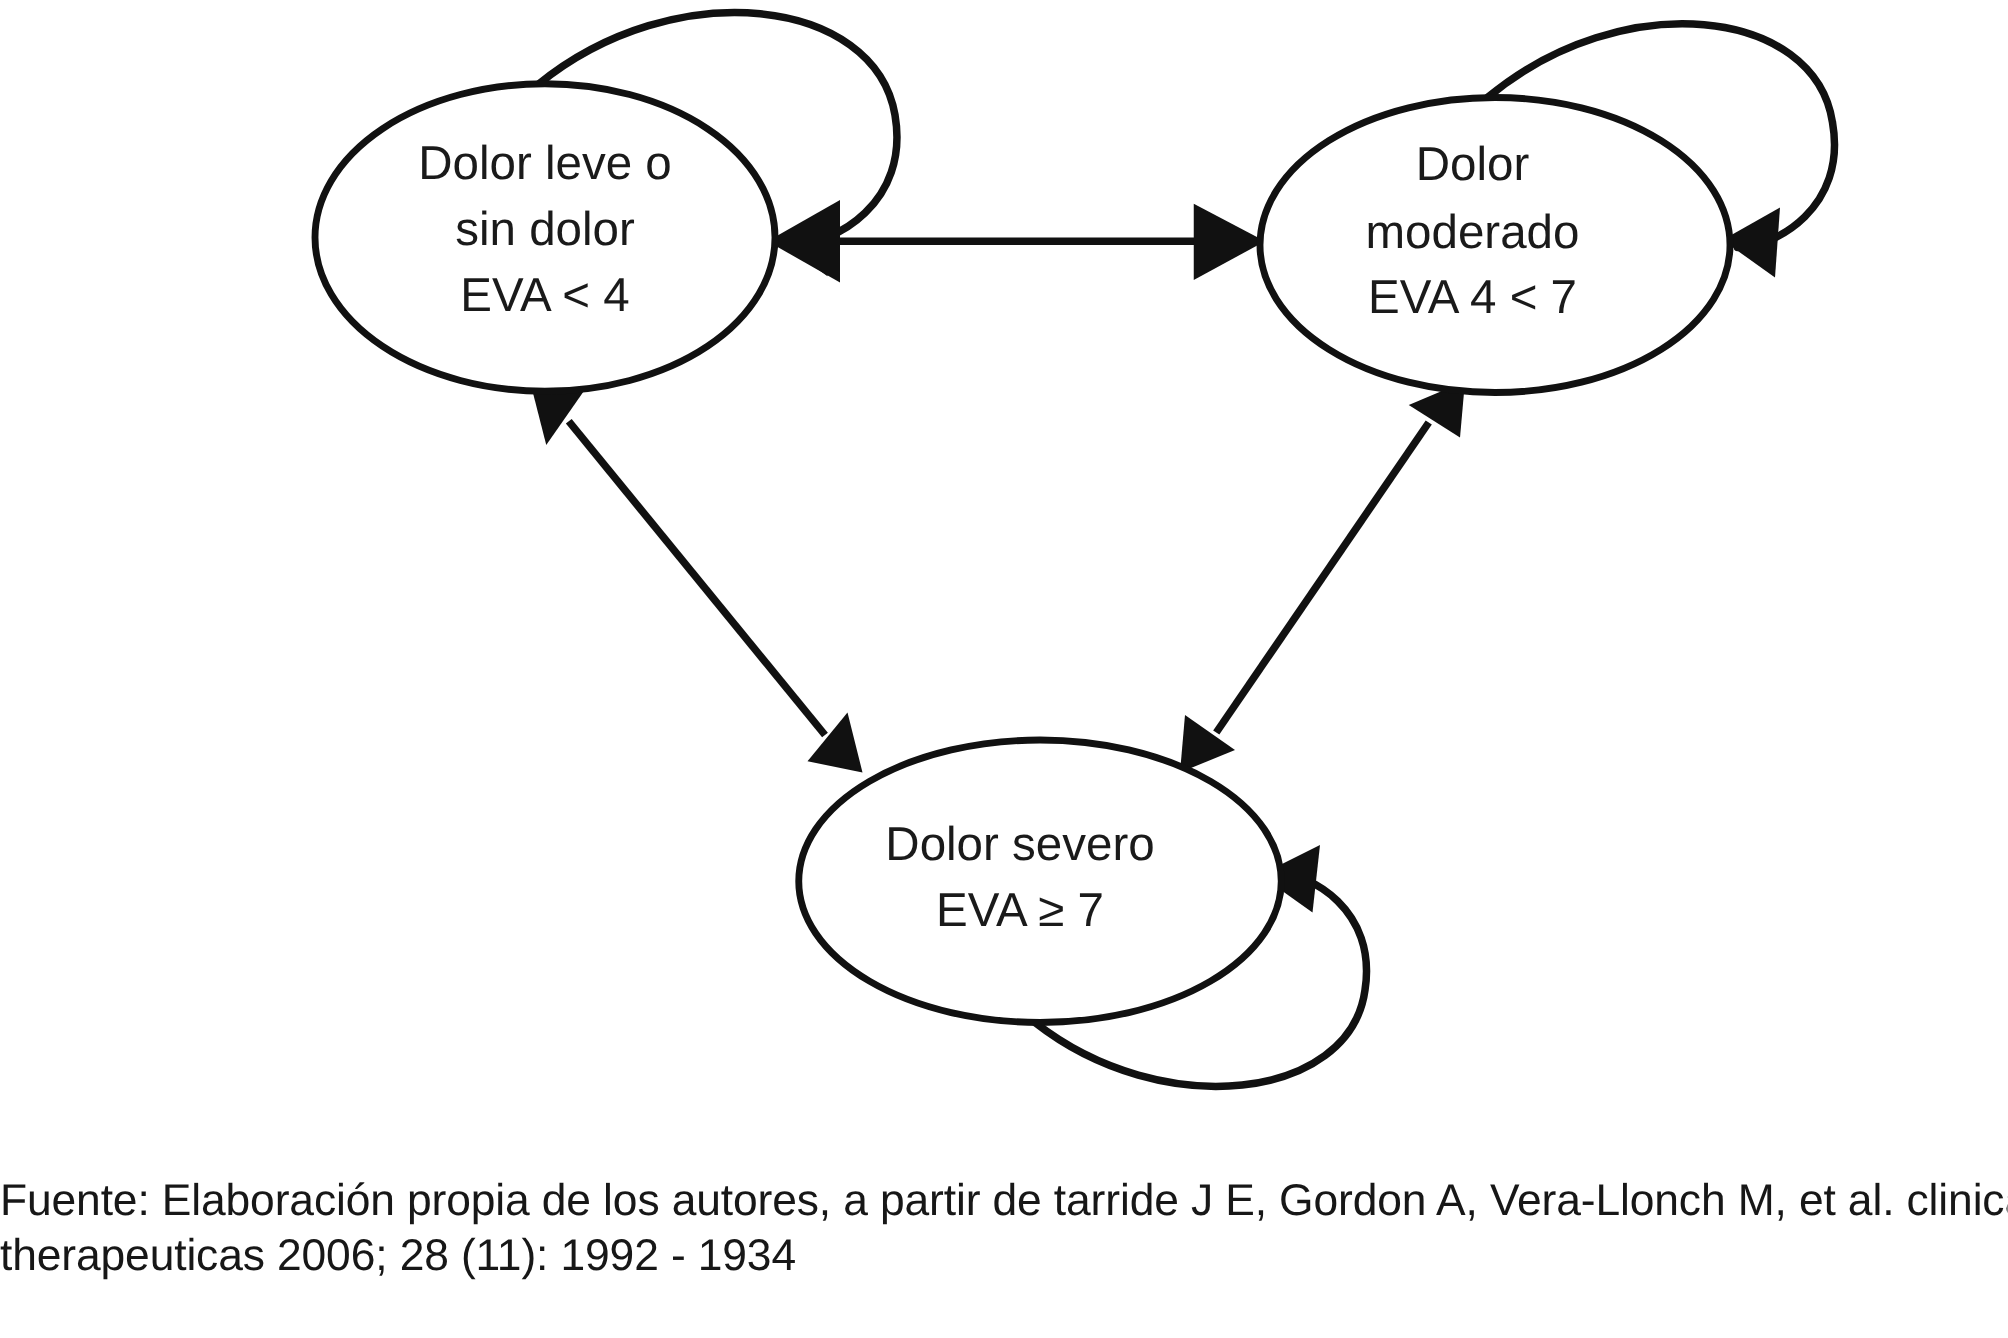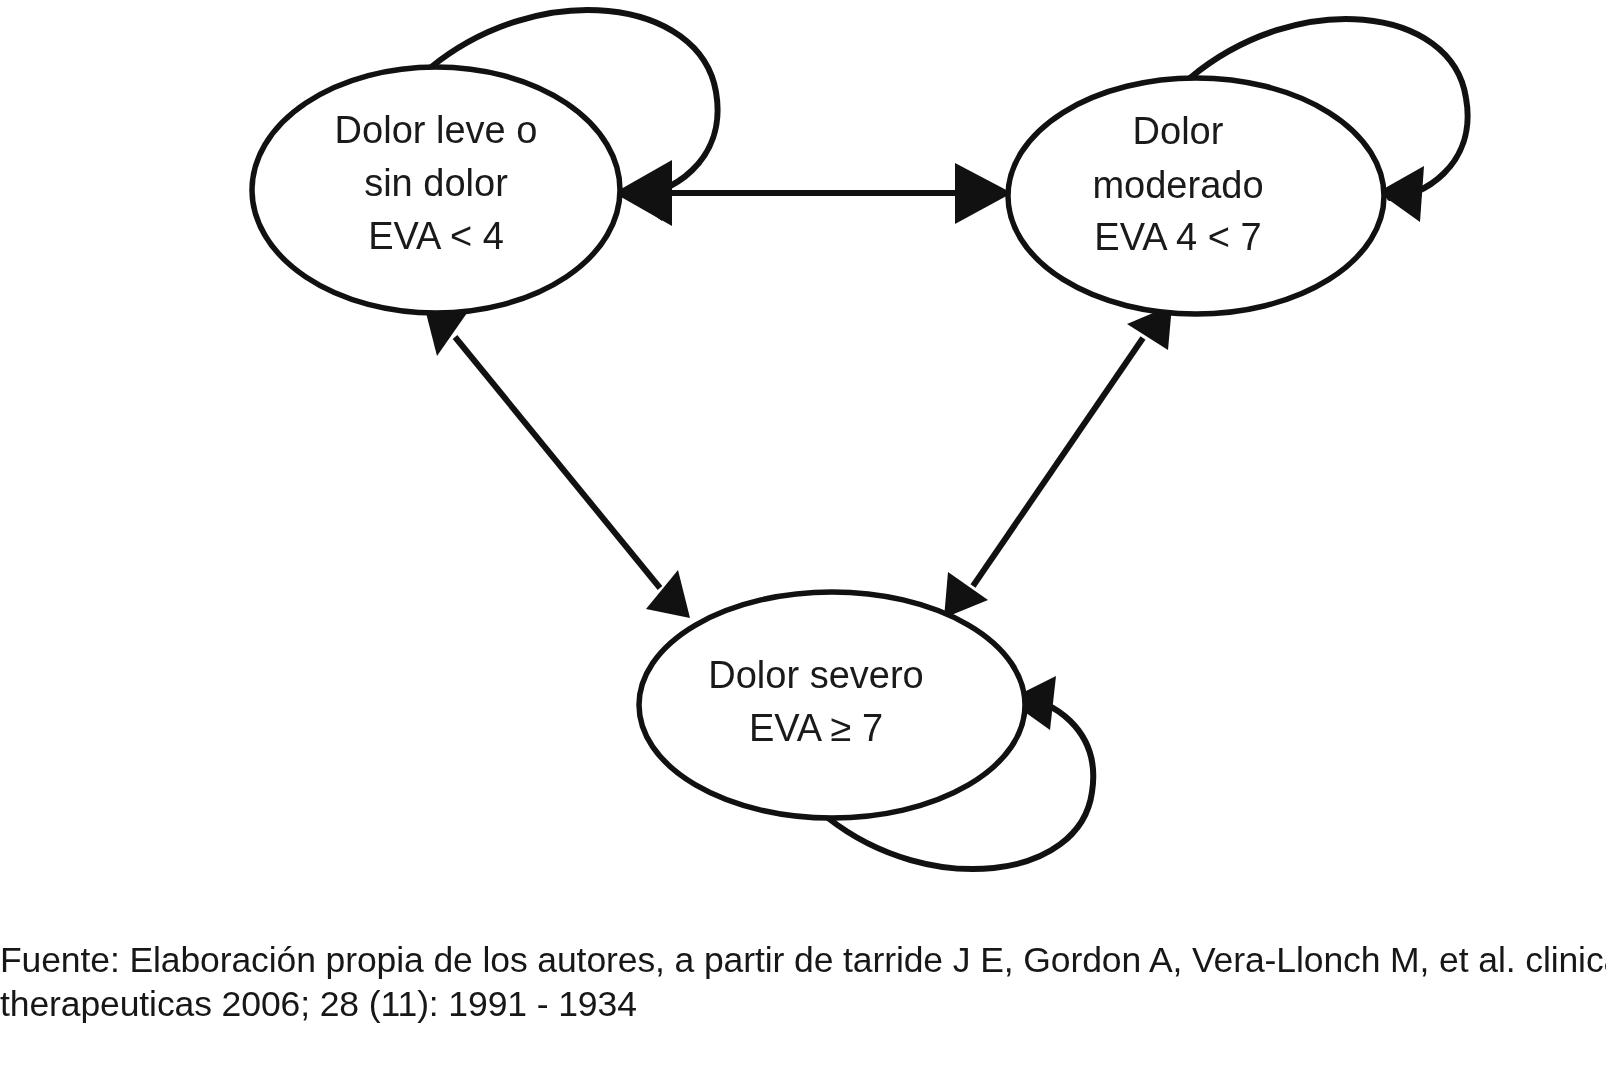--- a/index.html
+++ b/index.html
@@ -136,16 +136,16 @@
     <g>
       <ellipse class="node-ellipse" cx="832" cy="705" rx="193" ry="113"></ellipse>
       <text class="node-label" x="816" y="678">Dolor severo</text>
       <text class="node-label" x="816" y="731">EVA ≥ 7</text>
     </g>
 
   </svg>
 
   <div id="caption-block">
     <span class="caption-line">Fuente: Elaboración propia de los autores, a partir de tarride J E, Gordon A, Vera-Llonch M, et al. clinical</span>
-    <span class="caption-line">therapeuticas 2006; 28 (11): 1991 - 1934</span>
+    <span class="caption-line">therapeuticas 2006; 28 (11): 1992 - 1934</span>
   </div>
 
 </div>
 
 </body></html>

